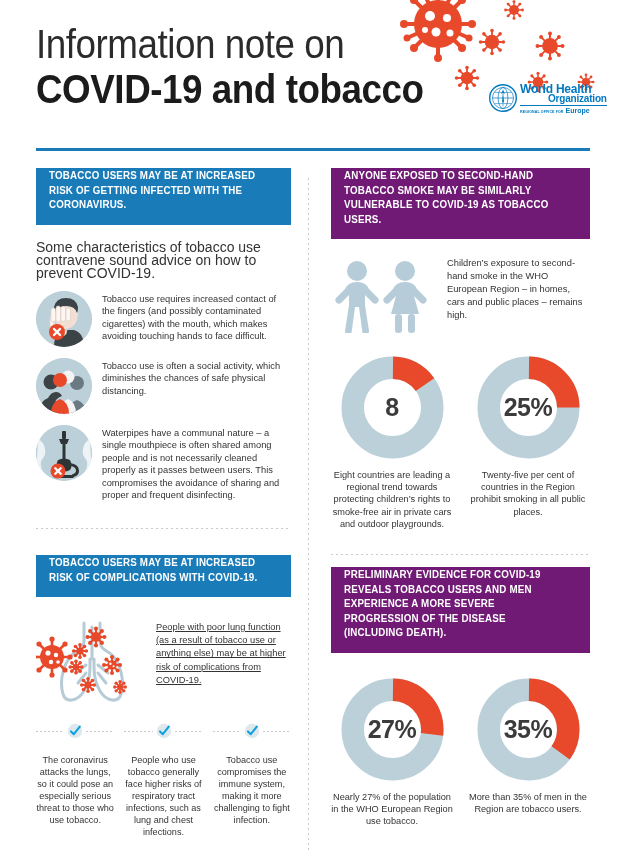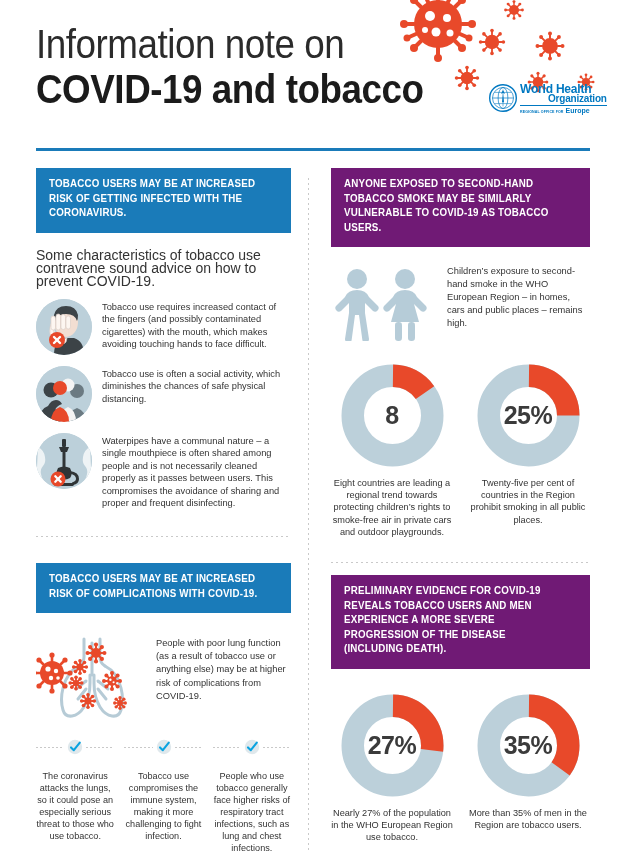--- a/index.html
+++ b/index.html
@@ -38,21 +38,21 @@
   
   .grid{position:absolute;left:0;top:168px;width:626px;}
   .col-left{position:absolute;left:36px;top:0;width:255px;}
   .col-right{position:absolute;left:331px;top:0;width:259px;}
   .vdiv{position:absolute;left:308px;top:10px;width:1px;height:740px;
         background:repeating-linear-gradient(to bottom,#c9c9c9 0 2px,transparent 2px 5px);}
 
   
   .banner{
     color:#fff;font-weight:700;font-size:10.5px;line-height:14.5px;
-    letter-spacing:.2px;padding:8px 13px 13px 13px;
+    letter-spacing:.2px;padding:0 13px 13px 13px;
     text-transform:uppercase;
     font-family:"Liberation Sans","DejaVu Sans",sans-serif;
   }
   .banner.blue{background:#1a7bb9;}
   .banner.red{background:#701a75;}
   .banner span{display:block;transform:scaleX(.93);transform-origin:left center;}
 
   
   .lead{font-size:14px;line-height:13px;color:#333;margin:16px 0 0 0;}
   .row{display:flex;gap:10px;margin-top:11px;align-items:flex-start;}
@@ -67,21 +67,21 @@
   .donut-label{
     position:absolute;left:0;top:0;width:105px;height:105px;
     display:flex;align-items:center;justify-content:center;
     font-size:25px;font-weight:700;color:#3b3b3b;letter-spacing:-.5px;
   }
   .donut-cap{font-size:9.2px;line-height:12.2px;color:#333;margin-top:9px;}
 
   
   .lung-row{display:flex;gap:8px;margin-top:14px;align-items:flex-start;}
   .lung-art{width:112px;flex:0 0 112px;}
-  .lung-txt{font-size:9.3px;line-height:13.2px;color:#333;padding-top:10px;}
+  .lung-txt{font-size:9.3px;line-height:13.2px;color:#333;padding-top:10px;text-decoration:underline;}
 
   
   .checks{display:flex;gap:10px;margin-top:16px;}
   .check-col{flex:1;text-align:center;}
   .check-hd{display:flex;align-items:center;justify-content:center;gap:3px;}
   .dashline{flex:1;height:1px;background:repeating-linear-gradient(to right,#c9c9c9 0 2px,transparent 2px 4px);}
   .check-ic{width:16px;height:16px;flex:0 0 16px;}
   .check-txt{font-size:9.1px;line-height:12px;color:#333;margin-top:15px;}
 
   
@@ -584,32 +584,32 @@
         </div>
         <div class="check-col">
           <div class="check-hd">
             <span class="dashline"></span>
             <svg class="check-ic" viewBox="0 0 20 20">
               <circle cx="10" cy="10" r="9" fill="#dfe8ec"></circle>
               <path d="M5 10.5 L8.5 14 L16 4.5" fill="none" stroke="#0aa3e0" stroke-width="2.6" stroke-linecap="round" stroke-linejoin="round"></path>
             </svg>
             <span class="dashline"></span>
           </div>
-          <div class="check-txt">Tobacco use compromises the immune system, making it more challenging to fight infection.</div>
+          <div class="check-txt">People who use tobacco generally face higher risks of respiratory tract infections, such as lung and chest infections.</div>
         </div>
         <div class="check-col">
           <div class="check-hd">
             <span class="dashline"></span>
             <svg class="check-ic" viewBox="0 0 20 20">
               <circle cx="10" cy="10" r="9" fill="#dfe8ec"></circle>
               <path d="M5 10.5 L8.5 14 L16 4.5" fill="none" stroke="#0aa3e0" stroke-width="2.6" stroke-linecap="round" stroke-linejoin="round"></path>
             </svg>
             <span class="dashline"></span>
           </div>
-          <div class="check-txt">People who use tobacco generally face higher risks of respiratory tract infections, such as lung and chest infections.</div>
+          <div class="check-txt">Tobacco use compromises the immune system, making it more challenging to fight infection.</div>
         </div>
       </div>
     </div>
 
     <div class="col-right">
 
       <div class="banner red">
         <span>ANYONE EXPOSED TO SECOND-HAND TOBACCO SMOKE MAY BE SIMILARLY VULNERABLE TO COVID-19 AS TOBACCO USERS.</span>
       </div>
 

